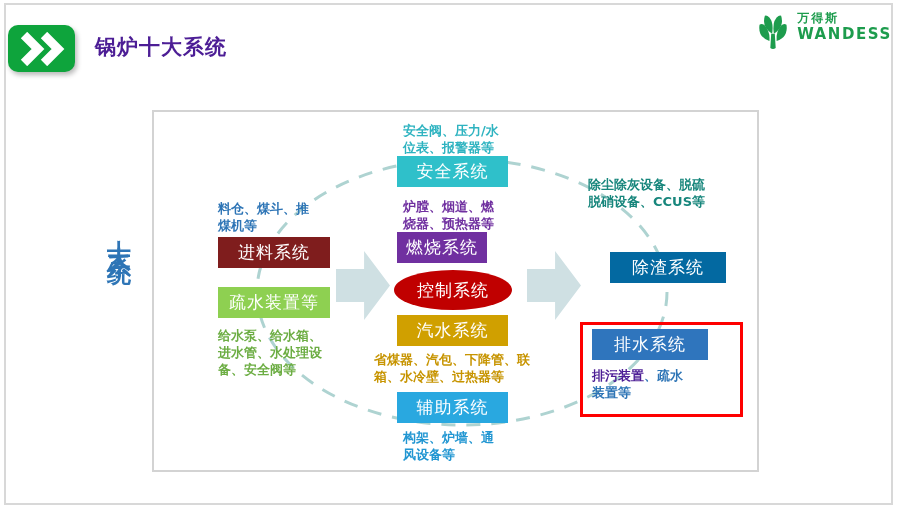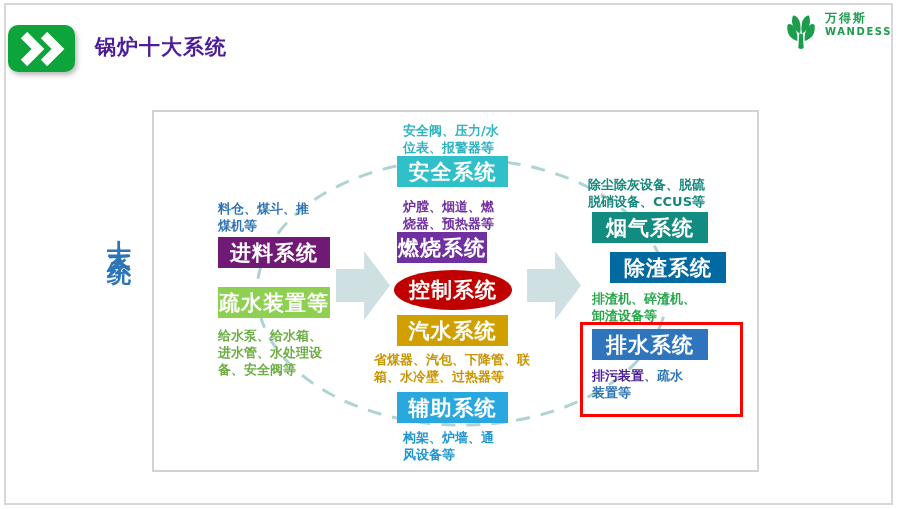--- a/index.html
+++ b/index.html
@@ -9,38 +9,38 @@
 
   
   .badge{position:absolute;left:8px;top:25px;width:67px;height:47px;border-radius:10px;
          box-shadow:2px 3px 5px rgba(0,0,0,0.28);display:flex;align-items:center;justify-content:center;}
   .page-title{position:absolute;left:95px;top:33px;font-size:21px;font-weight:bold;color:#4c1d95;letter-spacing:1px;}
 
   
   .logo{position:absolute;right:12px;top:12px;display:flex;align-items:flex-start;}
   .logo-text{margin-left:6px;line-height:1;}
   .logo-cn{font-size:12px;font-weight:bold;letter-spacing:2px;}
-  .logo-en{font-size:10px;font-weight:bold;letter-spacing:1.6px;margin-top:3px;}
+  .logo-en{font-size:15px;font-weight:bold;letter-spacing:1.6px;margin-top:3px;}
 
   
   .side-label{position:absolute;left:103px;top:220px;writing-mode:vertical-rl;text-orientation:upright;
               font-size:24px;font-weight:bold;letter-spacing:7px;}
 
   
   .diagram{position:absolute;left:152px;top:110px;width:603px;height:358px;border:2px solid #d3d3d3;background:transparent;}
 
   .bg-svg{position:absolute;left:0;top:0;width:904px;height:509px;z-index:0;pointer-events:none;}
 
   .arrow{position:absolute;width:54px;height:69px;z-index:1;
          clip-path:polygon(0% 26%,52% 26%,52% 0%,100% 50%,52% 100%,52% 74%,0% 74%);}
   .arrow-left{left:336px;top:251px;}
   .arrow-right{left:527px;top:251px;}
 
   .sys-box{position:absolute;z-index:2;display:flex;align-items:center;justify-content:center;
-           color:#ffffff;font-size:21px;font-weight:bold;letter-spacing:1px;}
+           color:#ffffff;font-size:17px;font-weight:normal;letter-spacing:1px;}
   .sys-ellipse{border-radius:50%;}
   .note{position:absolute;z-index:2;font-size:13px;font-weight:bold;line-height:1.32;}
   .note-center{text-align:left;}
 
   .highlight-rect{position:absolute;left:580px;top:322px;width:157px;height:89px;border:3px solid #fe0000;z-index:3;background:transparent;}
 </style>
 </head>
 <body>
 
 <div class="slide">
@@ -73,35 +73,33 @@
   </div>
 
   <div class="side-label" style="color: rgb(46, 117, 182);">十大系统</div>
 
   <div class="diagram"></div>
 
   <div class="arrow arrow-left" style="background-color: rgb(207, 224, 227);"></div>
   <div class="arrow arrow-right" style="background-color: rgb(207, 224, 227);"></div>
 
   <div class="note" style="left: 218px; top: 200px; width: 102px; color: rgb(46, 117, 182);">料仓、煤斗、推煤机等</div>
-  <div class="sys-box" style="left: 218px; top: 237px; width: 112px; height: 31px; background-color: #701a75;">进料系统</div>
+  <div class="sys-box" style="left: 218px; top: 237px; width: 112px; height: 31px; background-color: #7f1d1d;">进料系统</div>
   <div class="sys-box" style="left: 218px; top: 287px; width: 112px; height: 31px; background-color: rgb(142, 208, 81);">疏水装置等</div>
   <div class="note" style="left: 218px; top: 327px; width: 112px; color: rgb(108, 173, 67);">给水泵、给水箱、进水管、水处理设备、安全阀等</div>
 
   <div class="note" style="left: 403px; top: 122px; width: 104px; color: rgb(46, 179, 192);">安全阀、压力/水位表、报警器等</div>
   <div class="sys-box" style="left: 397px; top: 156px; width: 111px; height: 31px; background-color: rgb(47, 192, 202);">安全系统</div>
   <div class="note" style="left: 403px; top: 198px; width: 98px; color: rgb(112, 48, 160);">炉膛、烟道、燃烧器、预热器等</div>
   <div class="sys-box" style="left: 397px; top: 232px; width: 90px; height: 31px; background-color: rgb(112, 48, 160);">燃烧系统</div>
   <div class="sys-box sys-ellipse" style="left: 394px; top: 270px; width: 118px; height: 40px; background-color: rgb(192, 0, 0);">控制系统</div>
   <div class="sys-box" style="left: 397px; top: 315px; width: 111px; height: 31px; background-color: rgb(208, 160, 0);">汽水系统</div>
   <div class="note note-center" style="left: 374px; top: 351px; width: 158px; color: rgb(199, 148, 0);">省煤器、汽包、下降管、联箱、水冷壁、过热器等</div>
   <div class="sys-box" style="left: 397px; top: 392px; width: 111px; height: 31px; background-color: rgb(41, 168, 224);">辅助系统</div>
   <div class="note" style="left: 403px; top: 429px; width: 98px; color: rgb(33, 150, 210);">构架、炉墙、通风设备等</div>
 
   <div class="note" style="left: 588px; top: 176px; width: 128px; color: rgb(23, 134, 124);">除尘除灰设备、脱硫脱硝设备、CCUS等</div>
-  <div class="sys-box" style="left: 592px; top: 212px; width: 116px; height: 31px; background-color: rgb(18, 139, 128);">烟气系统</div>
   <div class="sys-box" style="left: 610px; top: 252px; width: 116px; height: 31px; background-color: #0369a1;">除渣系统</div>
-  <div class="note" style="left: 592px; top: 290px; width: 112px; color: rgb(39, 167, 74);">排渣机、碎渣机、卸渣设备等</div>
 
   <div class="highlight-rect"></div>
   <div class="sys-box" style="left: 592px; top: 329px; width: 116px; height: 31px; z-index: 4; background-color: rgb(47, 117, 189);">排水系统</div>
   <div class="note" style="left:592px;top:367px;width:102px;z-index:4;"><span style="color: #4c1d95;">排污装置</span><span style="color: rgb(46, 117, 182);">、疏水装置等</span></div>
 </div>
 
 </body></html>

